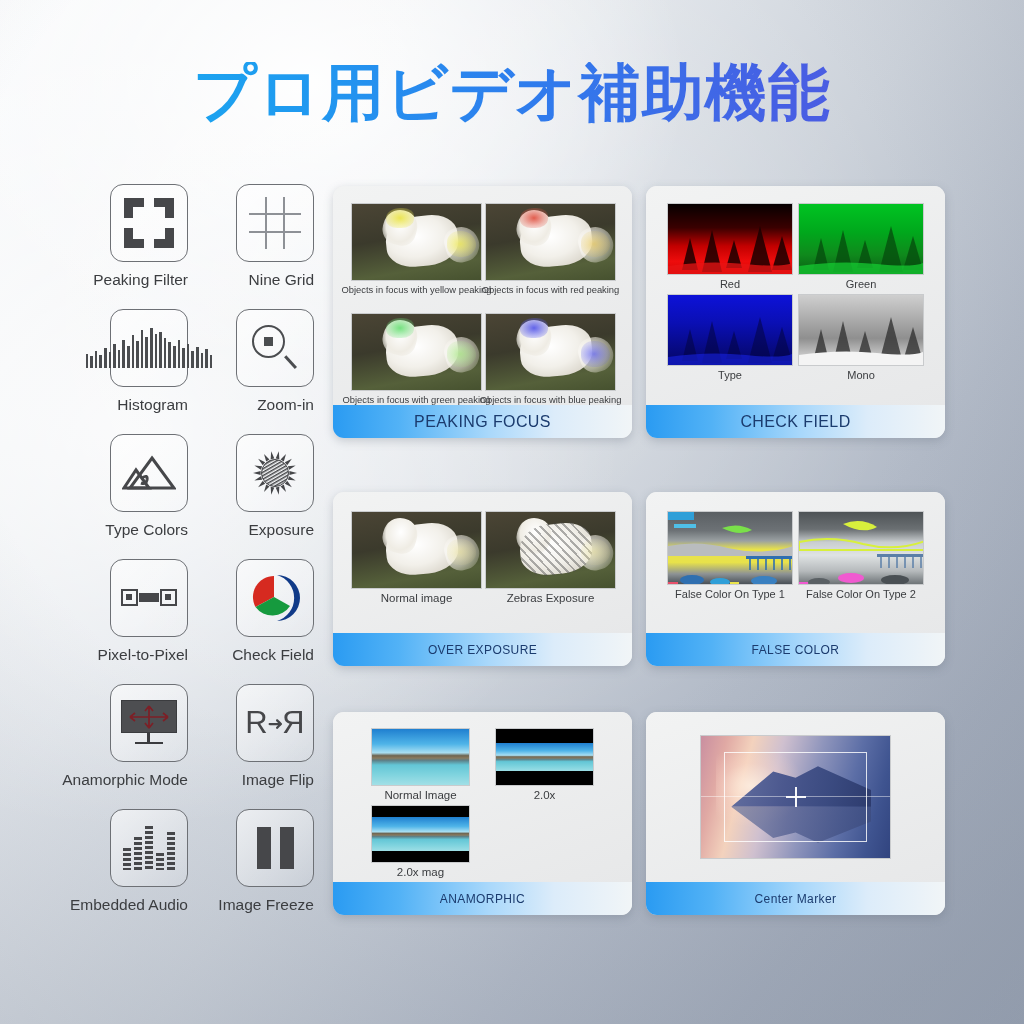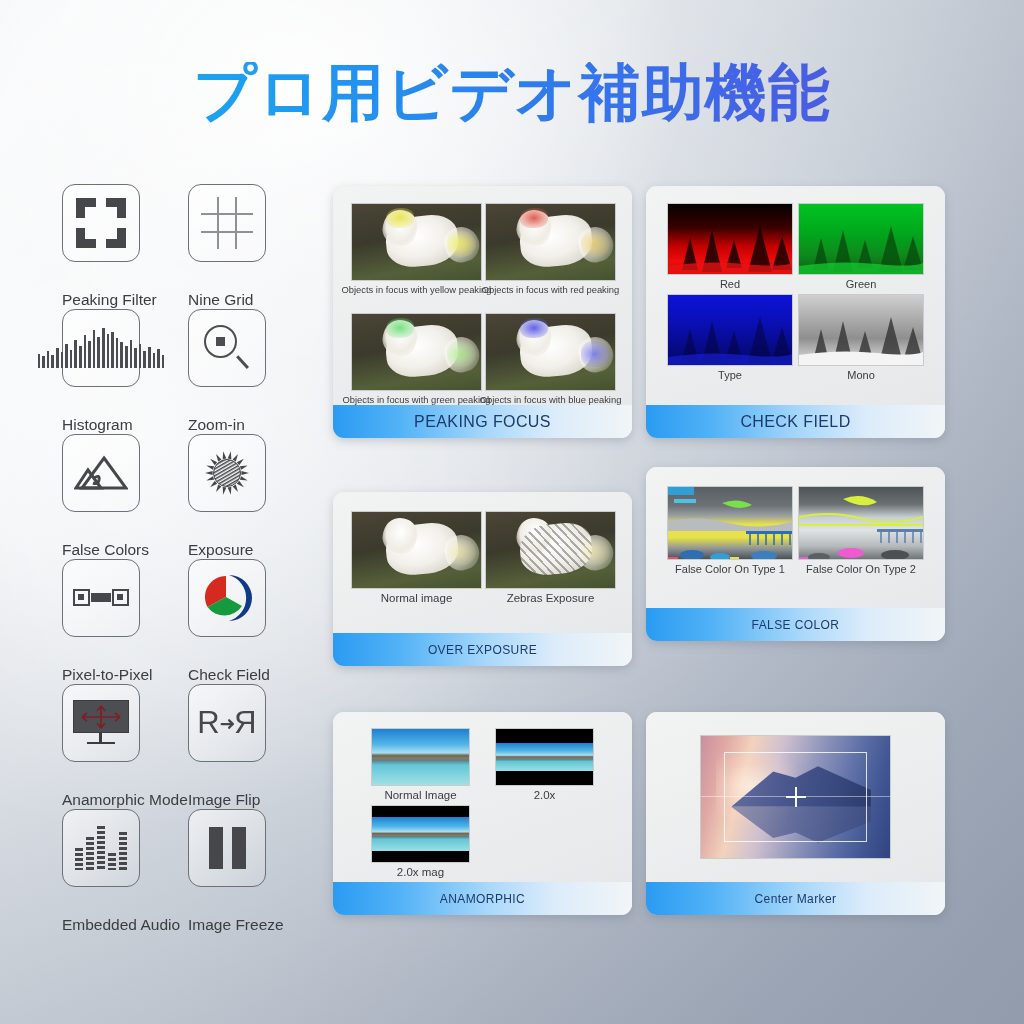--- a/index.html
+++ b/index.html
@@ -18,21 +18,21 @@
   
   .title { position:absolute; top:62px; left:0; width:1024px; text-align:center;
     font-size:62px; font-weight:bold; letter-spacing:1px; line-height:1;
     background:linear-gradient(90deg,#16b4ee 0%,#1f9bf0 28%,#2f7ced 52%,#4660e4 76%,#5a52de 100%);
     -webkit-background-clip:text; background-clip:text; color:transparent;
     -webkit-text-fill-color:transparent; }
 
   
   .icons { position:absolute; left:62px; top:184px; width:250px;
     display:grid; grid-template-columns:126px 126px; }
-  .icell { height:125px; display:flex; flex-direction:column; align-items:flex-start;gap:20px; }
+  .icell { height:125px; display:flex; flex-direction:column; align-items:flex-end; }
   .ibox { width:78px; height:78px; border-radius:13px; border:1.6px solid #6d7075;
     background:linear-gradient(135deg,rgba(255,255,255,0.62),rgba(255,255,255,0.10));
     display:flex; align-items:center; justify-content:center; position:relative; }
   .ilab { margin-top:9px; font-size:15.5px; color:#3b3d40; white-space:nowrap; }
 
   
   .pk { width:50px; height:50px; position:relative; }
   .pk i { position:absolute; width:20px; height:20px; background:#46474a; }
   .pk i:nth-child(1){left:0;top:0;clip-path:polygon(0 0,100% 0,100% 45%,45% 45%,45% 100%,0 100%);}
   .pk i:nth-child(2){right:0;top:0;clip-path:polygon(0 0,100% 0,100% 100%,55% 100%,55% 45%,0 45%);}
@@ -217,21 +217,21 @@
   </div>
 
   <div class="icell">
     <div class="ibox">
       <svg class="mount" viewBox="0 0 54 38">
         <path d="M30 4 L52 34 L8 34 Z" fill="none" stroke="#46474a" stroke-width="3"></path>
         <path d="M14 16 L27 34 L2 34 Z" fill="none" stroke="#46474a" stroke-width="3"></path>
         <path d="M20 24 q6 -4 5 2 q-1 5 -6 3" fill="none" stroke="#46474a" stroke-width="3"></path>
       </svg>
     </div>
-    <div class="ilab">False Colors</div>
+    <div class="ilab">Type Colors</div>
   </div>
 
   <div class="icell">
     <div class="ibox">
       <svg class="sun" viewBox="0 0 46 46">
         <defs>
           <pattern id="stripes" width="3" height="3" patternUnits="userSpaceOnUse" patternTransform="rotate(60)">
             <rect width="1.5" height="3" fill="#46474a"></rect>
           </pattern>
         </defs>
@@ -474,21 +474,21 @@
                background:repeating-linear-gradient(52deg, rgba(70,70,70,0.42) 0 2px, rgba(255,255,255,0) 2px 6px);"></div>
           <div class="tailpk" style="background:radial-gradient(ellipse at 45% 50%, rgba(226,216,140,0.60) 0%, rgba(226,216,140,0.16) 60%, rgba(226,216,140,0) 100%)"></div>
         </div>
         <div class="tcap lg">Zebras Exposure</div>
       </div>
     </div>
   </div>
   <div class="cbar big">OVER EXPOSURE</div>
 </div>
 
-<div class="card" style="left:646px; top:467px; width:299px; height:174px;">
+<div class="card" style="left:646px; top:492px; width:299px; height:174px;">
   <div class="cbody" style="height:141px; padding:19px 20px 0;">
     <div style="display:grid; grid-template-columns:128px 128px; gap:3px;">
       <div class="cell">
         <div class="thumb beach" style="width:126px;height:74px;background:linear-gradient(180deg,#5a5f63 0%,#6d7276 26%,#9aa0a2 40%,#e8e24a 52%,#e8e24a 70%,#8d9295 86%,#4a5157 100%)">
           <svg width="126" height="74" viewBox="0 0 126 74" style="position:absolute;left:0;top:0">
             <rect x="0" y="0" width="26" height="8" fill="#2f9fd8"></rect>
             <rect x="6" y="12" width="22" height="4" fill="#4fc0e8"></rect>
             <path d="M54 16 q16 -6 30 2 q-12 7 -30 -2 Z" fill="#7ae04a"></path>
             <path d="M0 34 q30 -6 60 2 q34 8 66 -2 L126 44 L0 44 Z" fill="#b9bcbe"></path>
             <rect x="78" y="44" width="48" height="3" fill="#2f6fb0"></rect>

